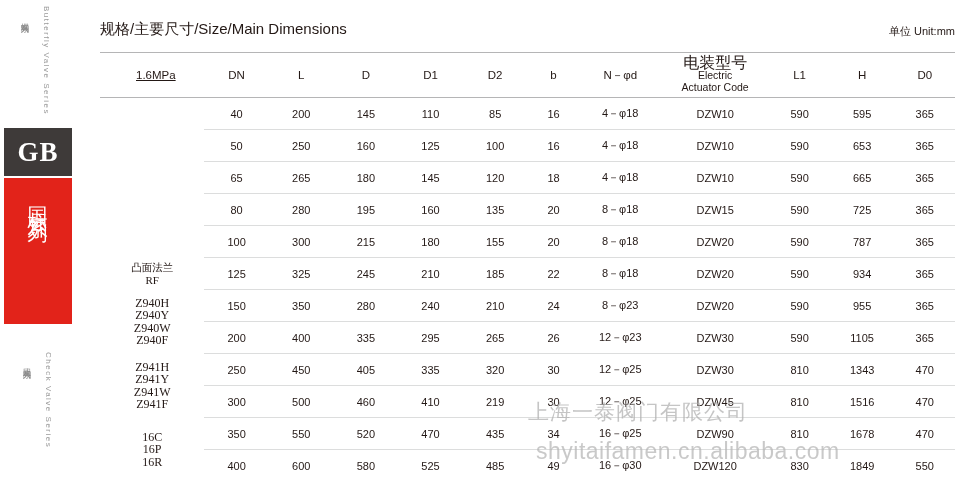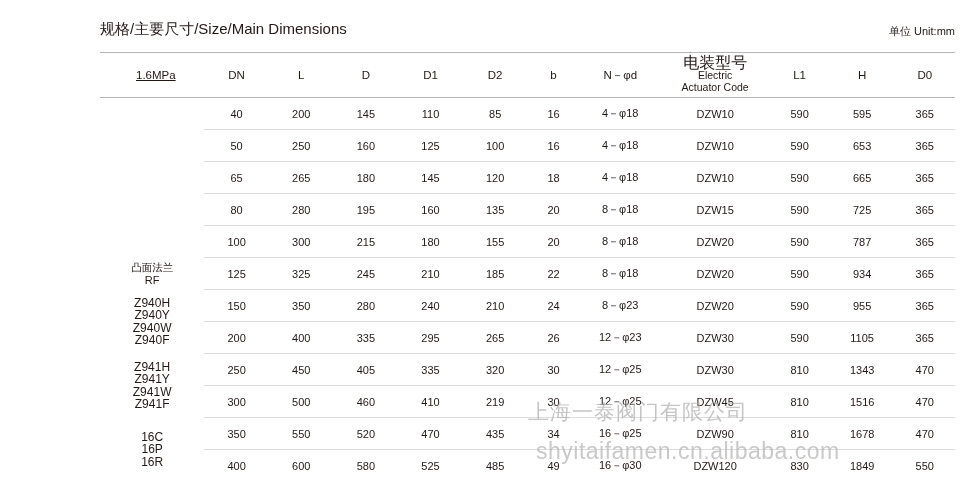--- a/index.html
+++ b/index.html
@@ -163,20 +163,21 @@
   }
   tbody tr:last-child td {
     border-bottom: none;
   }
   td.c1 {
     border-bottom: none !important;
     text-align: center;
     font-size: 10.5px;
     line-height: 12.5px;
     position: relative;
+    font-family: Liberation Serif, serif;
   }
   .col-dn { width: 62px; }
   .col-l  { width: 62px; }
   .col-d  { width: 62px; }
   .col-d1 { width: 62px; }
   .col-d2 { width: 62px; }
   .col-b  { width: 50px; }
   .col-nd { width: 78px; }
   .col-ec { width: 104px; }
   .col-l1 { width: 58px; }
@@ -213,20 +214,39 @@
     white-space: nowrap;
     font-family: "Liberation Sans", sans-serif;
     text-align: right;
   }
 </style>
 </head>
 <body>
 
 <div class="page">
 
+  <div class="sidebar">
+    <div class="side-vert-top">
+      <span class="vtext">蝶阀系列</span>
+      <span class="vtext-rot" style="position:absolute; left:22px; top:0;">Butterfly Valve Series</span>
+    </div>
+
+    <div class="gb-box">
+      <span>GB</span>
+    </div>
+
+    <div class="red-box">
+      <div class="red-box-text">国标系列</div>
+    </div>
+
+    <div class="side-vert-bottom">
+      <span class="vtext">止回阀系列</span>
+      <span class="vtext-rot" style="position:absolute; left:22px; top:0;">Check Valve Series</span>
+    </div>
+  </div>
 
   <div class="main">
 
     <div class="title-row">
       <div class="doc-title">规格/主要尺寸/Size/Main Dimensions</div>
       <div class="unit-label">单位 Unit:mm</div>
     </div>
 
     <table class="spec">
       <colgroup>

